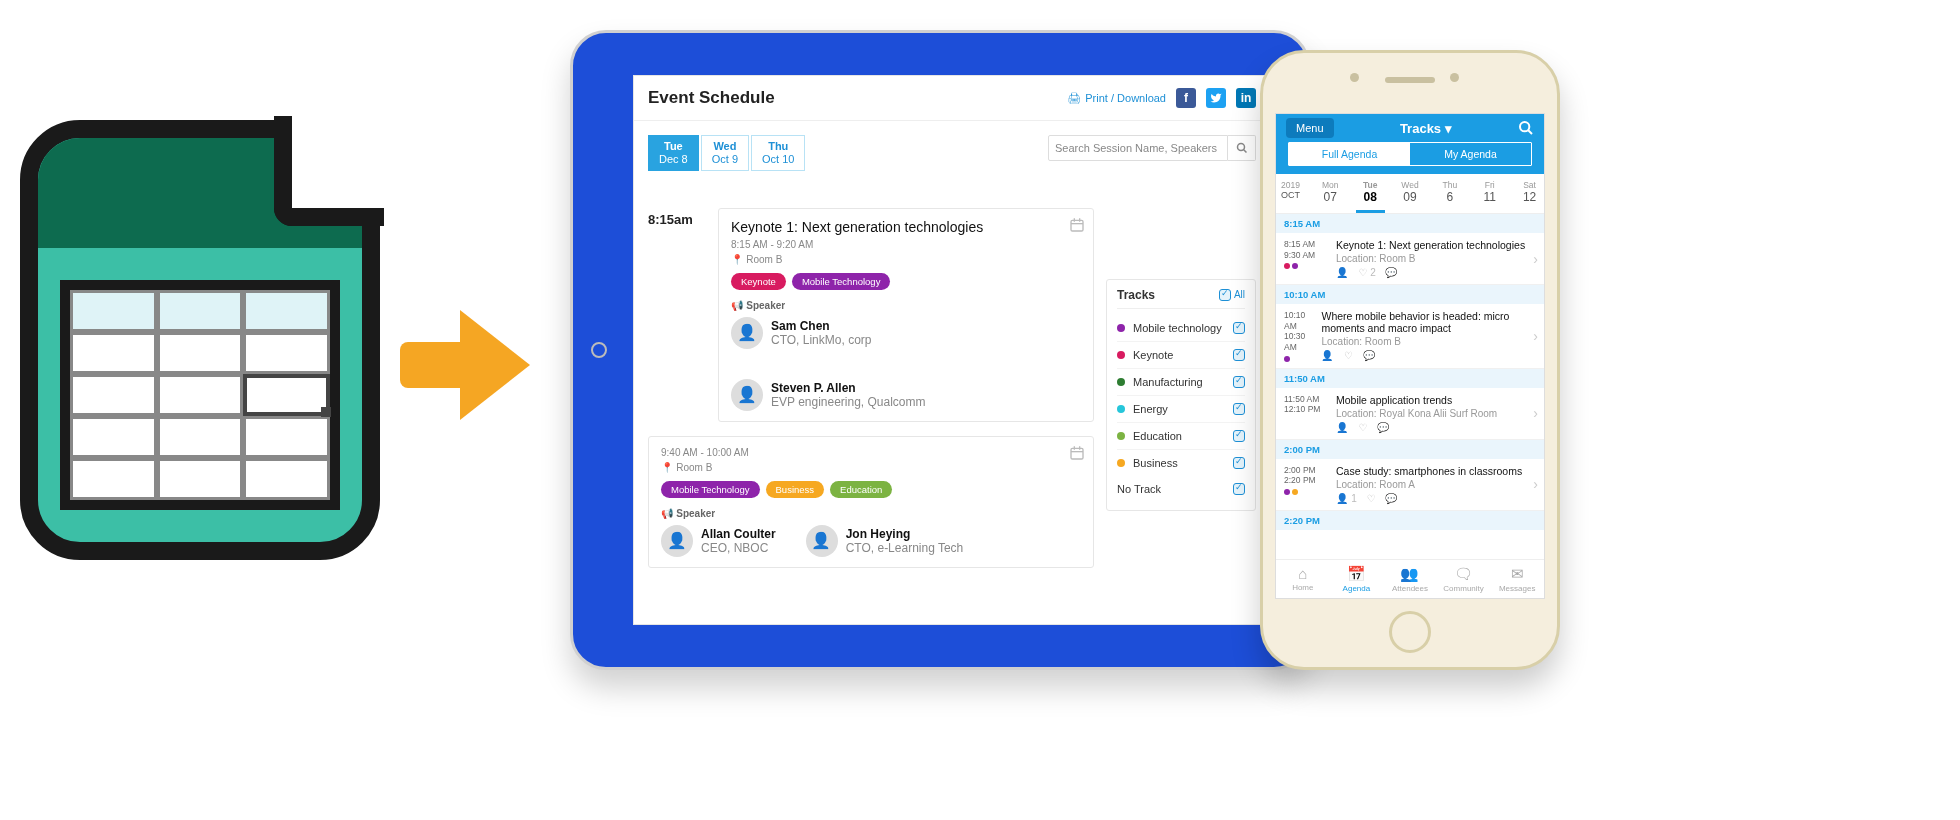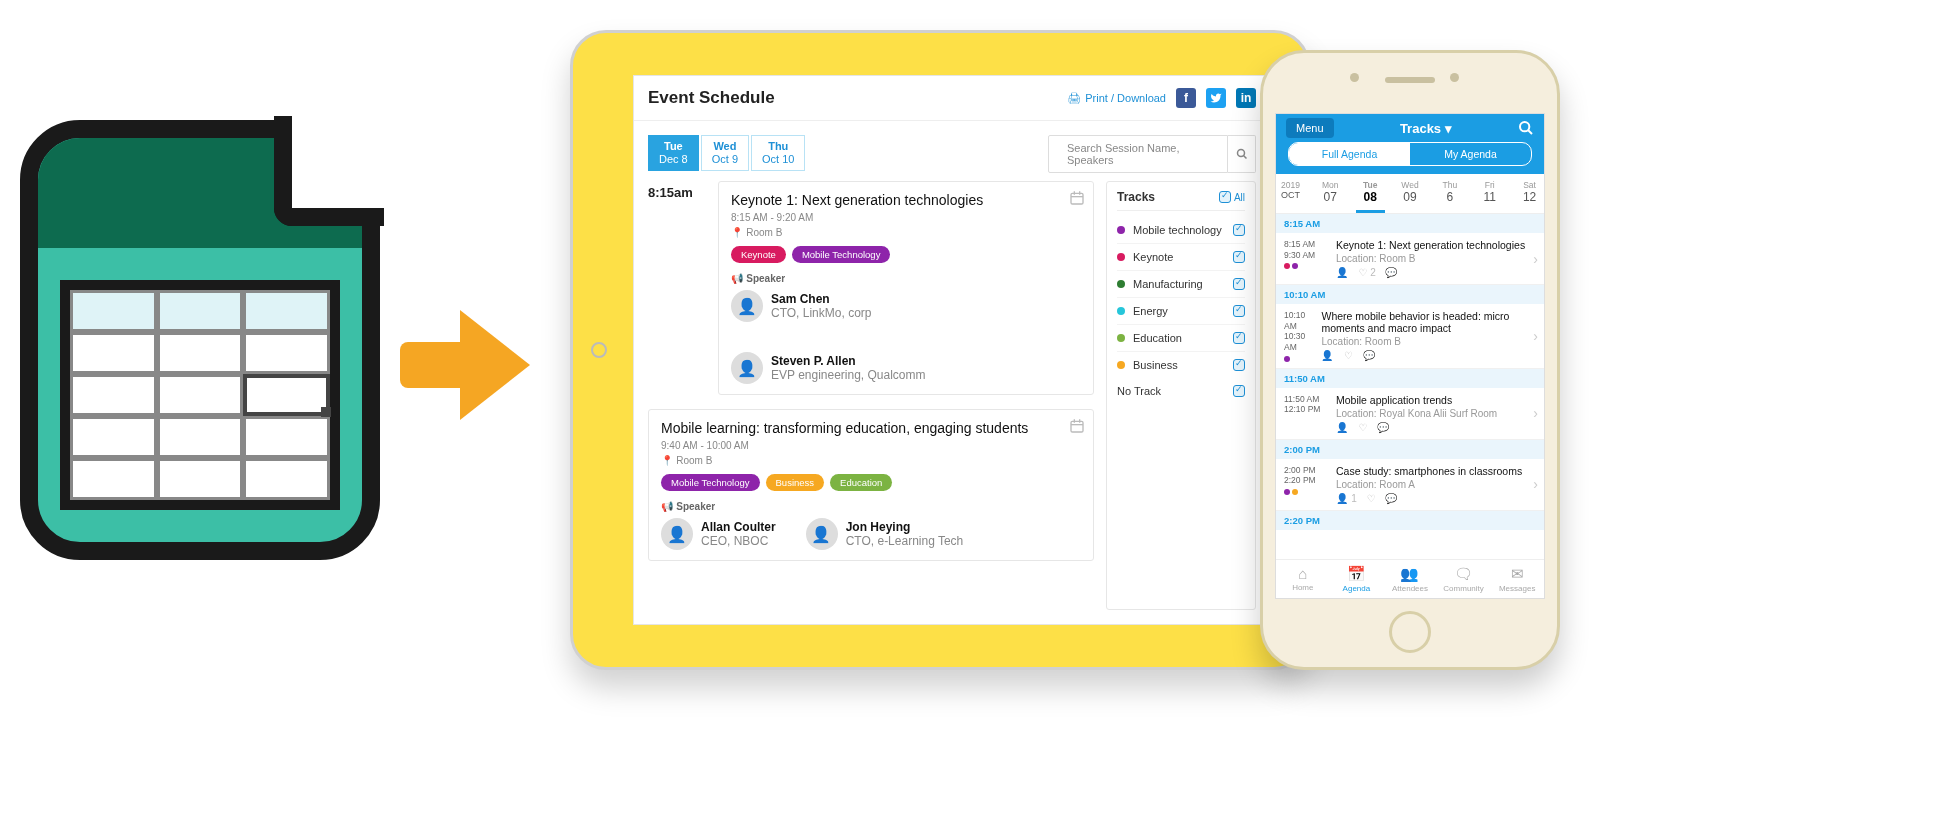--- a/index.html
+++ b/index.html
@@ -15,42 +15,42 @@
   .sheet-grid .hdr { background: #dff3f7; border-color:#888; }
   .sheet-grid .sel { outline: 4px solid #444; outline-offset:-4px; position:relative; }
   .sheet-grid .sel::after{ content:""; position:absolute; right:-4px; bottom:-4px; width:10px; height:10px; background:#444; }
 
   
   .arrow { position: absolute; left: 400px; top: 310px; width: 130px; height: 110px; }
   .arrow-stem { position:absolute; top:32px; left:0; width:70px; height:46px; background:#f5a623; border-radius:8px; }
   .arrow-head { position:absolute; top:0; left:60px; width:0; height:0; border-left:70px solid #f5a623; border-top:55px solid transparent; border-bottom:55px solid transparent; }
 
   
-  .tablet { position:absolute; left:570px; top:30px; width:740px; height:640px; background:#fde047; border:3px solid #d0d0d0; border-radius:36px; box-shadow:0 18px 30px rgba(0,0,0,.18); padding:42px 36px 42px 60px; }
+  .tablet { position:absolute; left:570px; top:30px; width:740px; height:640px; background:#1d4ed8; border:3px solid #d0d0d0; border-radius:36px; box-shadow:0 18px 30px rgba(0,0,0,.18); padding:42px 36px 42px 60px; }
   .tablet-home { position:absolute; left:18px; top:50%; width:16px; height:16px; border-radius:50%; border:2px solid #bbb; transform:translateY(-50%); }
   .tablet-cam  { position:absolute; right:22px; top:50%; width:8px; height:8px; border-radius:50%; background:#bbb; transform:translateY(-50%); }
   .screen { width:100%; height:100%; border:1px solid #e5e5e5; background:#fff; display:flex; flex-direction:column; font-size:12px; color:#333; }
 
   .screen-header { display:flex; justify-content:space-between; align-items:center; padding:12px 14px; border-bottom:1px solid #eee; }
   .screen-title { font-size:17px; font-weight:bold; color:#222; }
   .header-actions { display:flex; align-items:center; gap:10px; }
   .printlink { color:#1e90d6; font-size:11px; cursor:pointer; display:flex; align-items:center; gap:4px;}
   .social { width:20px; height:20px; border-radius:3px; display:flex; align-items:center; justify-content:center; color:#fff; font-weight:bold; font-size:12px; cursor:pointer; }
   .fb { background:#3b5998;} .tw{background:#1da1f2;} .li{background:#0077b5;}
 
   .toolbar { display:flex; justify-content:space-between; align-items:flex-start; padding:14px 14px 8px; }
   .daytabs { display:flex; gap:2px; }
   .daytab { border:1px solid #b8e2f5; padding:4px 10px; font-size:11px; text-align:center; color:#1e90d6; background:#fff; cursor:pointer; line-height:1.2; }
   .daytab.active { background:#29a3e0; color:#fff; border-color:#29a3e0; }
   .daytab .dow{display:block;font-weight:bold;}
   .searchwrap{ display:flex; }
-  .searchbox{ border:1px solid #ddd; padding:6px 18px; font-size:11px; color:#888; width:180px; border-radius:2px 0 0 2px; }
+  .searchbox{ border:1px solid #ddd; padding:6px 6px; font-size:11px; color:#888; width:180px; border-radius:2px 0 0 2px; }
   .searchbtn{ border:1px solid #ddd; border-left:none; width:28px; display:flex; align-items:center; justify-content:center; color:#888; cursor:pointer; border-radius:0 2px 2px 0; }
 
-  .body { flex:1; display:flex; gap:12px; padding:0 14px 14px; overflow:hidden; }
+  .body { flex:1; display:flex; gap:12px; padding:0 14px 14px; overflow:hidden;align-items:center; }
   .agenda { flex:1; overflow:hidden; }
   .slot { display:flex; gap:14px; margin-bottom:14px; }
   .slot-time { width:56px; font-size:13px; font-weight:bold; color:#222; padding-top:4px; }
   .session { flex:1; border:1px solid #e6e6e6; border-radius:3px; padding:10px 12px; position:relative; }
   .session h3 { font-size:14px; font-weight:normal; color:#111; margin-bottom:4px; }
   .cal-icon{ position:absolute; top:8px; right:8px; color:#bbb; cursor:pointer; }
   .sess-meta{ font-size:10px; color:#888; margin-bottom:4px; }
   .sess-loc{ font-size:10px; color:#888; margin-bottom:8px; }
   .tags{ display:flex; gap:6px; margin-bottom:10px; flex-wrap:wrap; }
   .tag{ font-size:9.5px; padding:3px 10px; border-radius:10px; color:#fff; }
@@ -78,21 +78,21 @@
   .phone-cam{ position:absolute; top:20px; left:50%; transform:translateX(-60px); width:9px; height:9px; background:#c9c0a0; border-radius:50%;}
   .phone-cam2{ position:absolute; top:20px; left:50%; transform:translateX(40px); width:9px; height:9px; background:#c9c0a0; border-radius:50%;}
   .phone-home{ position:absolute; bottom:14px; left:50%; transform:translateX(-50%); width:42px; height:42px; border:3px solid #d8cfa8; border-radius:50%; }
   .pscreen{ width:100%; height:100%; background:#fff; border:1px solid #ddd; display:flex; flex-direction:column; font-size:10px; color:#333; }
 
   .p-top{ background:#1b9de3; color:#fff; }
   .p-bar{ display:flex; align-items:center; justify-content:space-between; padding:4px 10px; }
   .p-menu{ background:#0d7bbd; padding:4px 10px; border-radius:4px; font-size:11px; cursor:pointer; }
   .p-title{ font-size:13px; font-weight:bold; display:flex; align-items:center; gap:4px;}
   .p-search{ font-size:15px; cursor:pointer; }
-  .p-seg{ display:flex; margin:0 12px 8px; border:1px solid #fff; border-radius:10px; overflow:hidden; }
+  .p-seg{ display:flex; margin:0 12px 8px; border:1px solid #fff; border-radius:1px; overflow:hidden; }
   .p-seg div{ flex:1; text-align:center; padding:5px 0; font-size:10.5px; cursor:pointer; }
   .p-seg .on{ background:#fff; color:#1b9de3; }
   .p-days{ display:flex; background:#fff; color:#555; border-bottom:1px solid #eee;gap:11px; }
   .p-days .d{ flex:1; text-align:center; padding:6px 0; font-size:9px; cursor:pointer; }
   .p-days .d.sel{ color:#000; font-weight:bold; border-bottom:3px solid #1b9de3; }
   .p-days .top{ font-size:8.5px; color:#999; display:block; }
   .p-days .num{ font-size:12px; display:block; }
 
   .p-list{ flex:1; overflow:hidden; }
   .p-grp{ background:#eaf5fc; color:#1b9de3; font-size:9.5px; font-weight:bold; padding:4px 8px; }
@@ -224,21 +224,20 @@
           <div class="slot">
             <div class="session">
               <span class="cal-icon">
                 <svg width="16" height="16" viewBox="0 0 24 24" fill="none" stroke="#bbb" stroke-width="2">
                   <rect x="3" y="5" width="18" height="16" rx="2"></rect>
                   <line x1="3" y1="10" x2="21" y2="10"></line>
                   <line x1="8" y1="2" x2="8" y2="7"></line>
                   <line x1="16" y1="2" x2="16" y2="7"></line>
                 </svg>
               </span>
-              <h3>Mobile learning: transforming education, engaging students</h3>
               <div class="sess-meta">9:40 AM - 10:00 AM</div>
               <div class="sess-loc">📍 Room B</div>
               <div class="tags">
                 <span class="tag" style="background:#8e24aa">Mobile Technology</span>
                 <span class="tag" style="background:#f6a821">Business</span>
                 <span class="tag" style="background:#7cb342">Education</span>
               </div>
               <div class="spk-head">📢 Speaker</div>
               <div class="speakers">
                 <div class="speaker">

